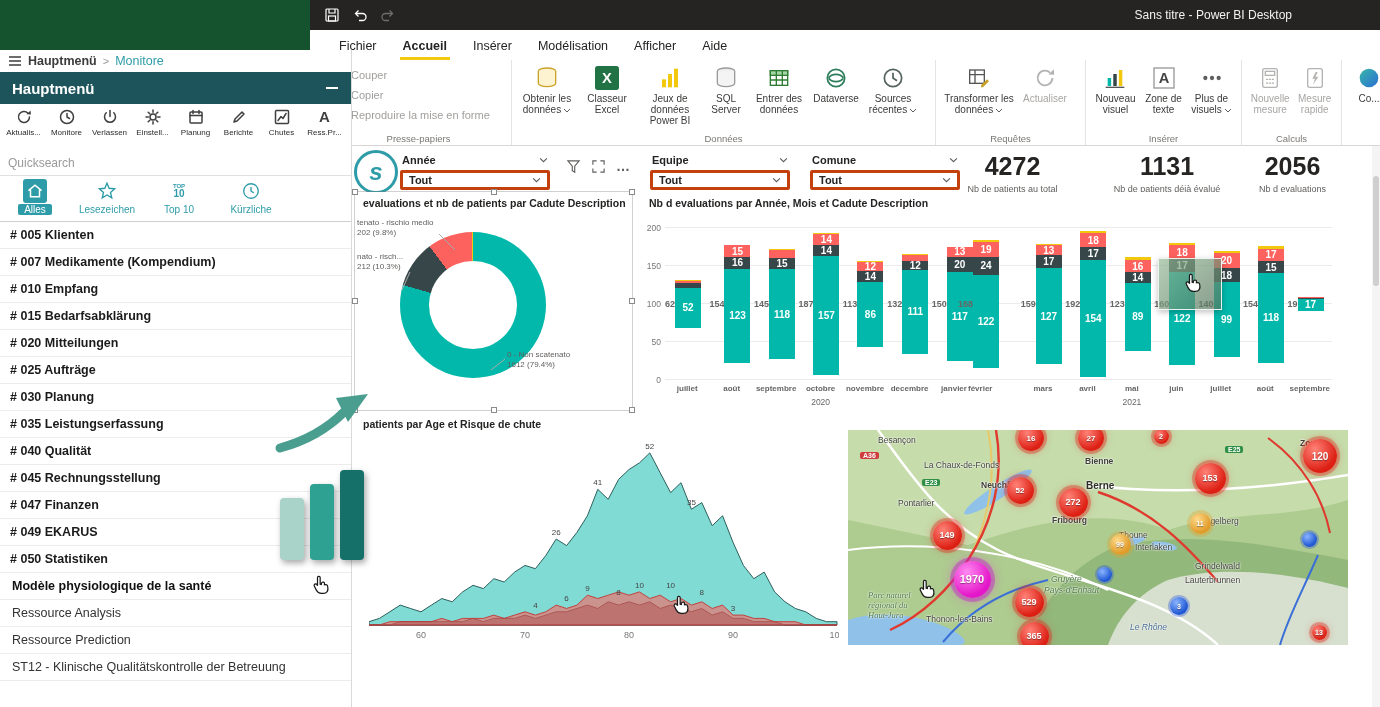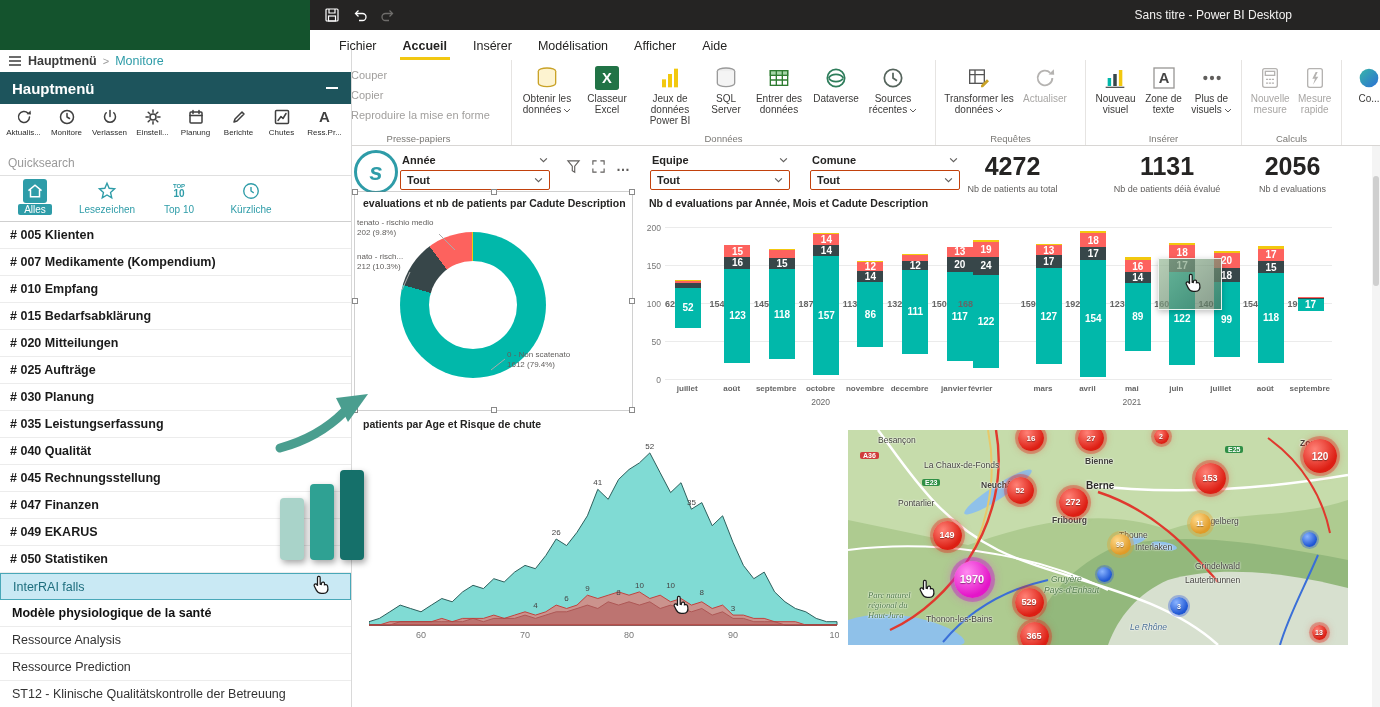--- a/index.html
+++ b/index.html
@@ -26,21 +26,21 @@
   .bbtn.disabled{color:#a8a6a4;}
   .bbtn svg{flex:none;}
   .chev{margin-left:2px;}
 
   
   .canvas{position:relative;width:1070px;height:561px;background:#fff;}
   .logo{position:absolute;left:44px;top:4px;width:44px;height:44px;border:3px solid #2E9CA8;border-radius:50%;
         display:flex;align-items:center;justify-content:center;color:#2E9CA8;font-size:24px;font-weight:700;font-style:italic;background:#fff;}
   .slicer{position:absolute;top:8px;font-weight:bold;}
   .slicer .f{display:flex;justify-content:space-between;align-items:center;font-size:11px;color:#252423;padding:0 2px;}
-  .slicer .v{margin-top:4px;height:20px;border:1px solid #c2410c;border-radius:2px;display:flex;align-items:center;
+  .slicer .v{margin-top:4px;height:20px;border:3px solid #c2410c;border-radius:2px;display:flex;align-items:center;
              justify-content:space-between;padding:0 6px;font-size:11px;color:#252423;background:#fff;cursor:pointer;}
   .vtools{position:absolute;top:12px;display:flex;gap:10px;align-items:center;color:#605e5c;}
   .kpi{position:absolute;top:6px;text-align:center;}
   .kpi .val{font-size:25px;font-weight:600;color:#252423;}
   .kpi .lab{font-size:9px;color:#605e5c;margin-top:3px;}
 
   .vpanel{position:absolute;background:#fff;}
   .vtitle{font-size:10.5px;font-weight:700;color:#252423;padding:5px 8px 0;white-space:nowrap;overflow:hidden;}
   .selected{box-shadow:0 0 0 1px rgba(120,120,120,.35);}
   .hdl{position:absolute;width:6px;height:6px;background:#fff;border:1px solid #8a8a8a;z-index:4;}
@@ -914,21 +914,20 @@
       <div class="mi"># 030 Planung</div>
       <div class="mi"># 035 Leistungserfassung</div>
       <div class="mi"># 040 Qualität</div>
       <div class="mi"># 045 Rechnungsstellung</div>
       <div class="mi"># 047 Finanzen</div>
       <div class="mi"># 049 EKARUS</div>
       <div class="mi"># 050 Statistiken</div>
     </div>
 
     <div class="sub">
-      <div class="si selhl">InterRAI falls</div>
       <div class="si boldi">Modèle physiologique de la santé</div>
       <div class="si">Ressource Analysis</div>
       <div class="si">Ressource Prediction</div>
       <div class="si">ST12 - Klinische Qualitätskontrolle der Betreuung</div>
     </div>
   </aside>
 
   <svg class="overlay" style="left:272px;top:388px" width="104" height="68" viewBox="0 0 104 68">
     <path d="M8 60 C 30 54, 54 42, 72 24" stroke="#4A9E8F" stroke-width="9" fill="none" stroke-linecap="round"></path>
     <polygon points="64,10 96,6 76,34" fill="#4A9E8F"></polygon>

